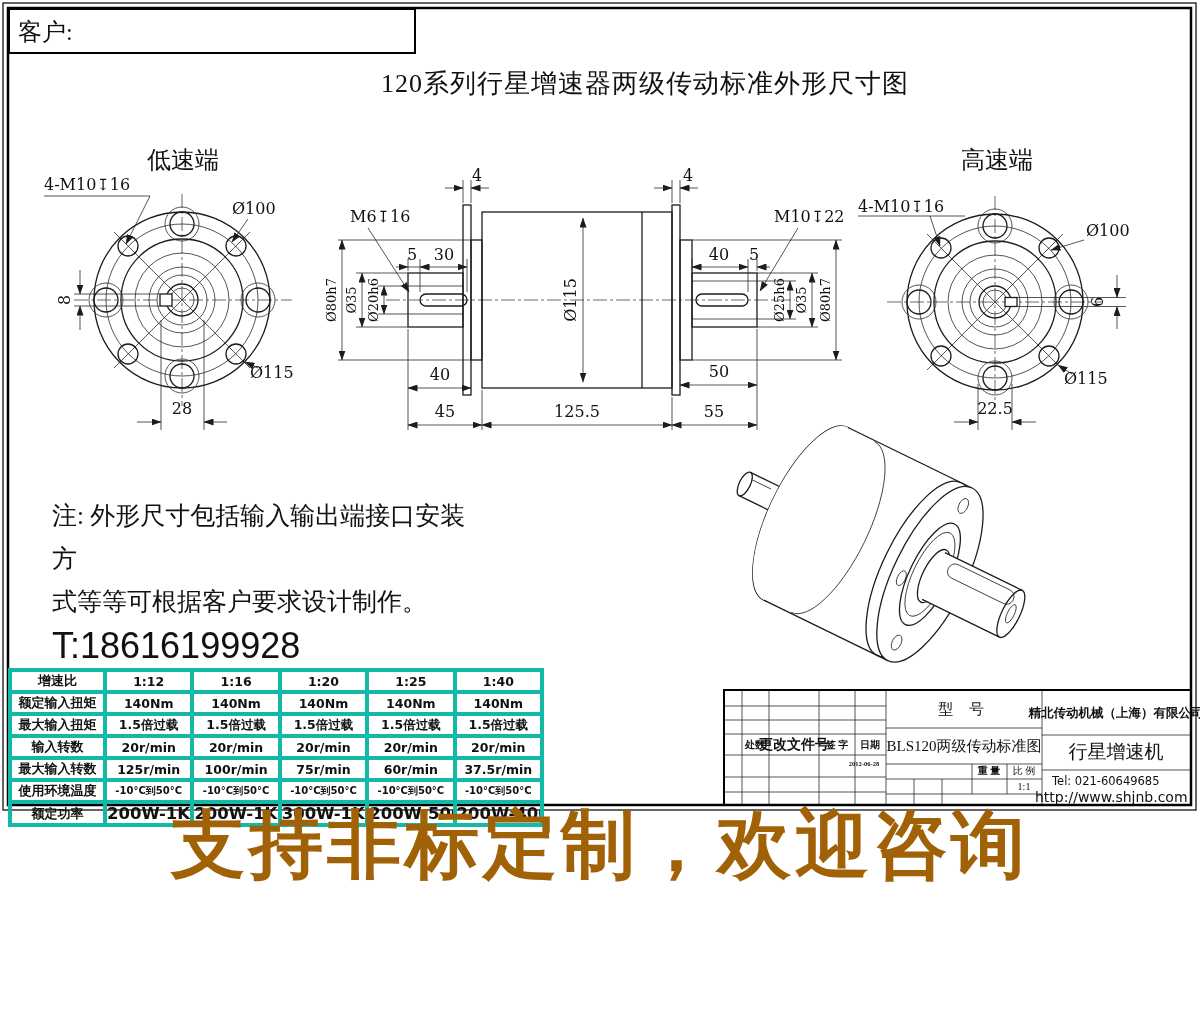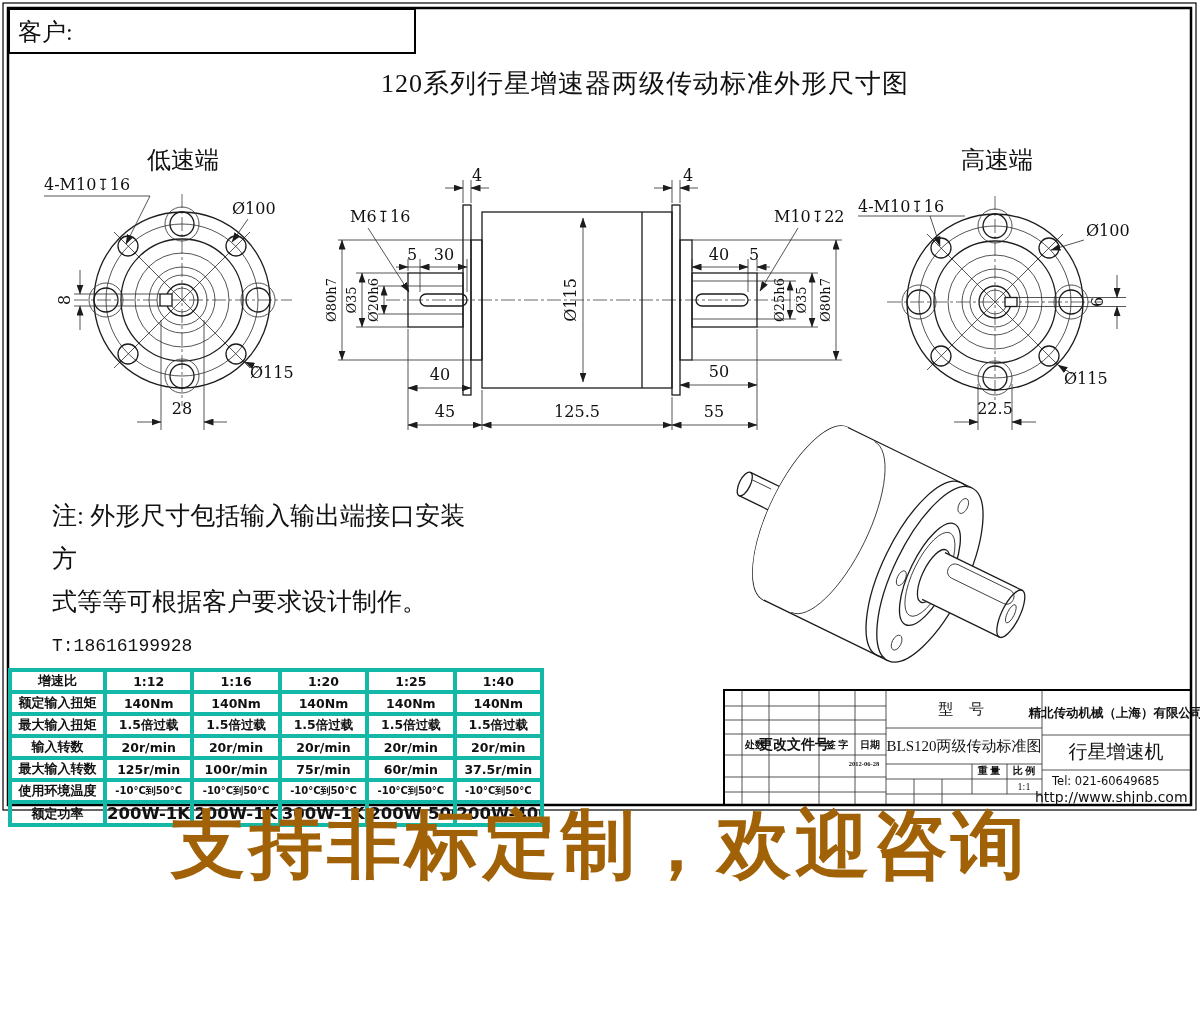--- a/index.html
+++ b/index.html
@@ -15,21 +15,21 @@
   .dt{font:16px "DejaVu Serif",serif;text-anchor:middle;}
   .dts{font:13px "DejaVu Serif",serif;text-anchor:middle;}
   .dta{font:16px "DejaVu Serif",serif;text-anchor:start;}
   .vlabel{font:24px "Liberation Serif",serif;text-anchor:middle;}
   .ov{position:absolute;}
   #customer-box{left:8px;top:8px;width:404px;height:42px;border:2px solid #000;}
   #customer-box span{position:absolute;left:8px;top:6px;font-size:24px;}
   #drawing-title{left:350px;top:66px;width:590px;text-align:center;font-size:26px;letter-spacing:1px;}
   #notes{left:52px;top:494px;width:430px;}
   #notes .nline{font-size:25px;line-height:43px;}
-  #notes .nphone{font-size:18px;line-height:46px;font-family:Liberation Mono, monospace;}
+  #notes .nphone{font-size:36px;line-height:46px;font-family:Liberation Sans, sans-serif;}
   
   #spec{left:8px;top:668px;width:536px;height:138px;}
   #spec table{border-collapse:collapse;table-layout:fixed;width:100%;height:100%;
               font-family:"DejaVu Sans",sans-serif;border:2px solid #000;}
   #spec td{border:4px solid #14b8a6;text-align:center;padding:0;font-size:12.5px;font-weight:600;
            white-space:nowrap;overflow:hidden;}
   #spec td.lbl{font-size:13px;}
   #spec tr.temp td.val{font-size:10px;font-weight:600;}
   #spec tr.power td.val{font-size:16.5px;}
   
@@ -338,21 +338,21 @@
                           M317,44 H465 M317,79 H465" stroke="#000"></path>
     </svg>
     <div class="tx ctr" style="left:30px;top:54px;font-size:10px;font-weight:bold">处数</div>
     <div class="tx ctr" style="left:69px;top:54px;font-size:14px;font-weight:bold">更改文件号</div>
     <div class="tx ctr" style="left:112px;top:54px;font-size:10px;font-weight:bold">签 字</div>
     <div class="tx ctr" style="left:145px;top:54px;font-size:10px;font-weight:bold">日期</div>
     <div class="tx ctr" style="left:139px;top:72px;font-size:6.5px;font-weight:bold">2012-06-28</div>
     <div class="tx ctr" style="left:239px;top:18px;font-size:15px;letter-spacing:6px">型  号</div>
     <div class="tx ctr" style="left:239px;top:55px;font-size:15px">BLS120两级传动标准图</div>
     <div class="tx ctr" style="left:264px;top:80px;font-size:10px;font-weight:bold">重 量</div>
-    <div class="tx ctr" style="left:299px;top:80px;font-size:10px;font-weight:bold">比 例</div>
+    <div class="tx ctr" style="left:299px;top:80px;font-size:10px;font-weight:normal">比 例</div>
     <div class="tx ctr" style="left:299px;top:95px;font-size:10px">1:1</div>
     <div class="tx ctr" style="left:391px;top:22px;font-size:12.5px;font-weight:bold">精北传动机械（上海）有限公司</div>
     <div class="tx ctr" style="left:391px;top:61px;font-size:19px">行星增速机</div>
     <div class="tx" style="left:327px;top:83px;font-size:11.5px;font-family:'DejaVu Sans',sans-serif">Tel: 021-60649685</div>
     <div class="tx" style="left:310px;top:98px;font-size:14px;font-family:'DejaVu Sans',sans-serif">http://www.shjnb.com</div>
   </div>
 
   <div class="ov" id="footer-slogan">支持非标定制，欢迎咨询</div>
 
 </div>

